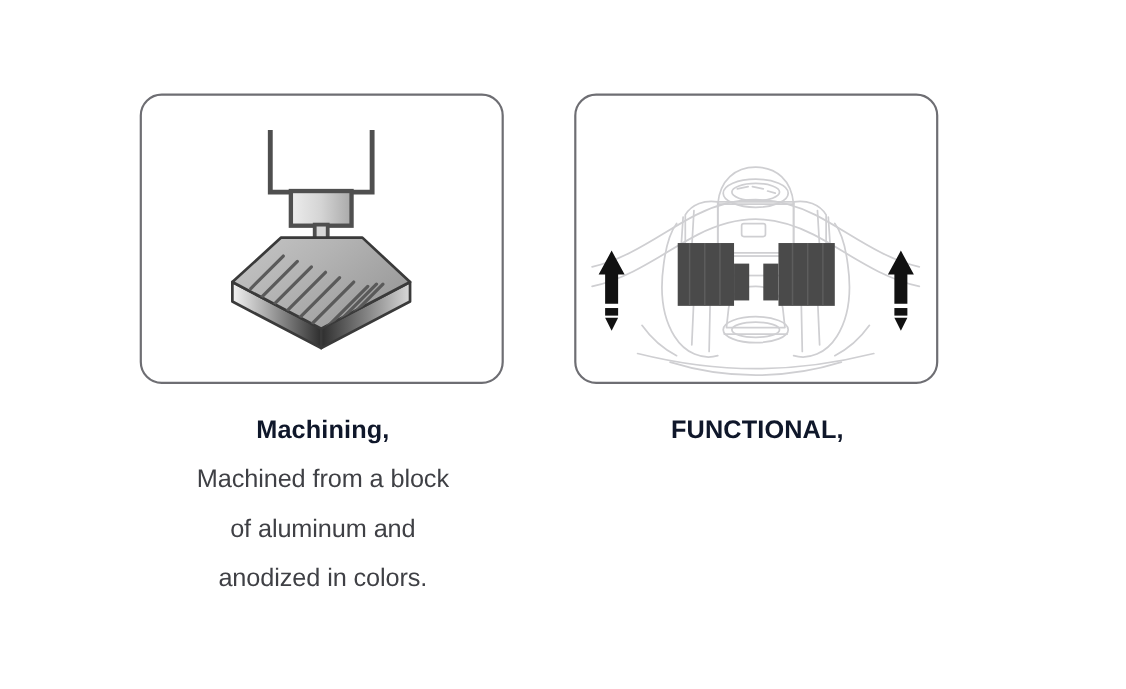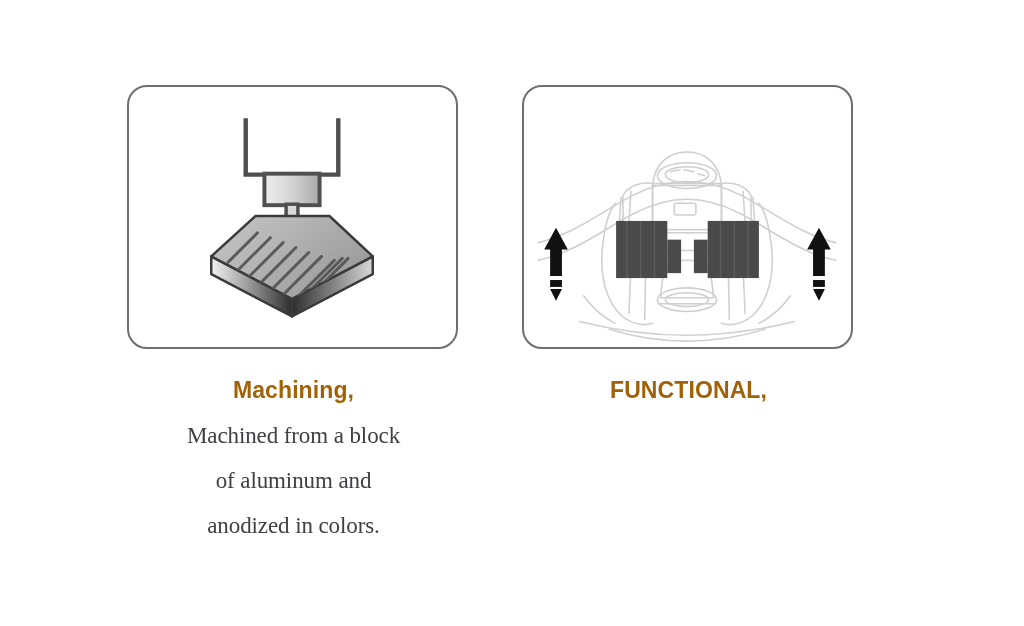--- a/index.html
+++ b/index.html
@@ -60,35 +60,35 @@
 
   .feature-text {
     margin-top: 26px;
     text-align: center;
     width: 333px;
   }
 
   .feature-title {
     font-size: 23px;
     font-weight: bold;
-    color: #a16207;
+    color: #0f172a;
     letter-spacing: 0.1px;
     line-height: 30px;
     margin: 0 0 8px 0;
   }
 
   .feature-desc {
     font-size: 23px;
     font-weight: normal;
     color: #3f4045;
     line-height: 45px;
     margin: 0;
     letter-spacing: -0.1px;
   }
-  .feature-desc .line { display: block; font-family: Liberation Serif, serif; }
+  .feature-desc .line { display: block; }
 </style>
 </head>
 <body>
 
 <div class="page">
   <div class="features-row">
 
     <div class="feature-col col-1">
 
       <div class="icon-card">

